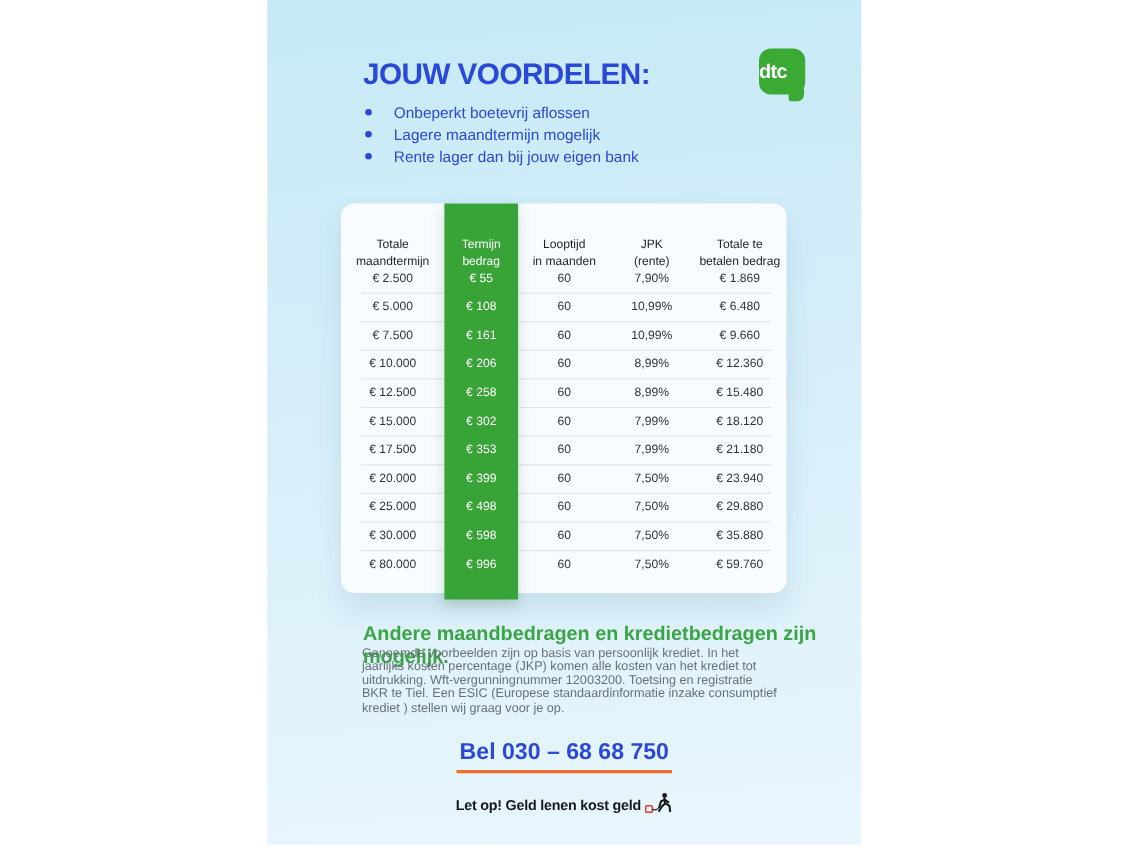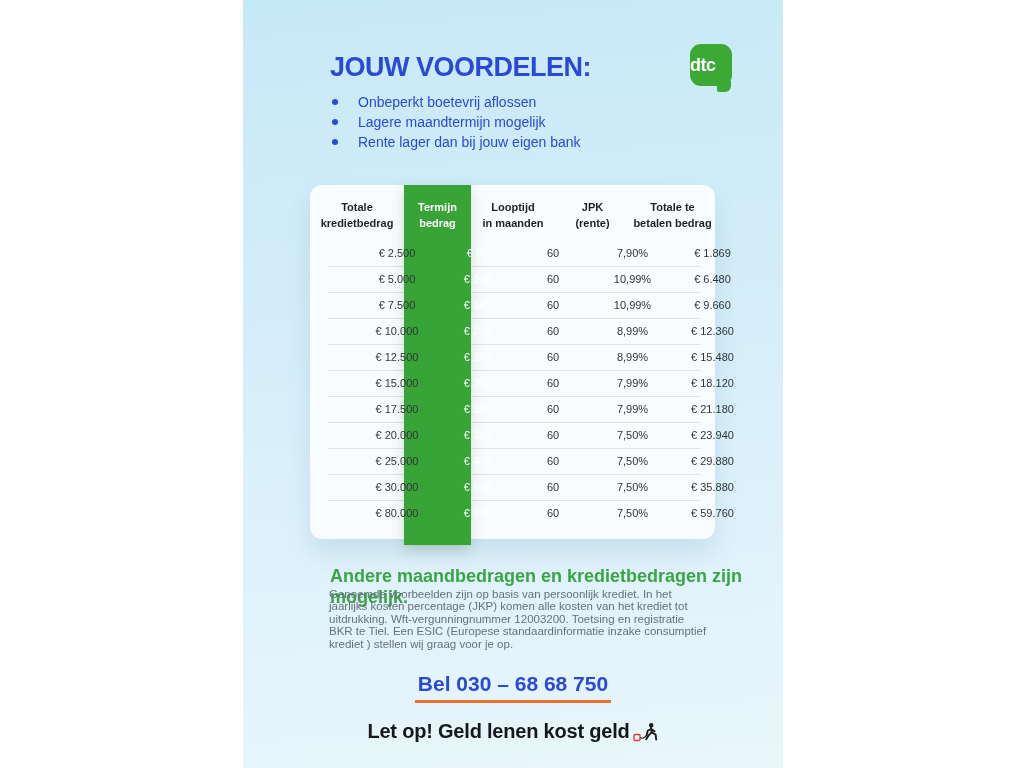--- a/index.html
+++ b/index.html
@@ -60,25 +60,25 @@
     position:absolute; left:94px; top:0; width:67px; height:calc(100% + 6px);
     background:#38a437; z-index:1;
     box-shadow:0 6px 12px rgba(20,80,20,0.18);
   }
   .thead, .trow {
     display:grid; grid-template-columns:94px 67px 84px 75px 85px;
   }
   .thead { height:55px; }
   .hcell {
     padding-top:14px; text-align:center;
-    font-size:11px; font-weight:bold; line-height:16px; color:#1d2126;
-    position:relative; z-index:2;
+    font-size:11px; font-weight:normal; line-height:16px; color:#1d2126;
+    position:relative; z-index:2;margin-top:15px;
   }
   .hcell.hl { color:#ffffff; }
-  .trow { height:26px; position:relative;padding-left:40px; }
+  .trow { height:26px; position:relative; }
   .tbody .trow + .trow::before {
     content:""; position:absolute; left:18px; right:14px; top:0; height:1px;
     background:#dde5e9;
   }
   .tcell {
     text-align:center; line-height:26px; font-size:11px; color:#30343a;
     position:relative; z-index:2;
   }
   .tcell.hl { color:#ffffff; }
 
@@ -99,21 +99,21 @@
   .phone {
     display:inline-block; font-size:21px; font-weight:bold; color:#2b49d8;
     text-decoration:none; padding:0 3px 4px 3px;
     border-bottom:3px solid #e97130;
   }
   .warning-row {
     position:absolute; left:0; right:0; top:720px; text-align:center;
     white-space:nowrap;
   }
   .warn-text {
-    font-size:20px; font-weight:bold; color:#14181c; letter-spacing:-0.2px;
+    font-size:13px; font-weight:bold; color:#14181c; letter-spacing:-0.2px;
   }
   .warn-icon { vertical-align:-4px; margin-left:3px; }
 </style>
 </head>
 <body>
 
 <div class="stage">
   <div class="panel">
 
     <h1 class="title">JOUW VOORDELEN:</h1>
@@ -136,21 +136,21 @@
           <span class="dot"></span>
           <span>Rente lager dan bij jouw eigen bank</span>
         </li>
       </ul>
 
     <div class="card">
       <div class="green-col"></div>
       <div class="thead">
           <div class="hcell">
             <div>Totale</div>
-            <div>kredietbedrag</div>
+            <div>maandtermijn</div>
           </div>
           <div class="hcell hl">
             <div>Termijn</div>
             <div>bedrag</div>
           </div>
           <div class="hcell">
             <div>Looptijd</div>
             <div>in maanden</div>
           </div>
           <div class="hcell">

